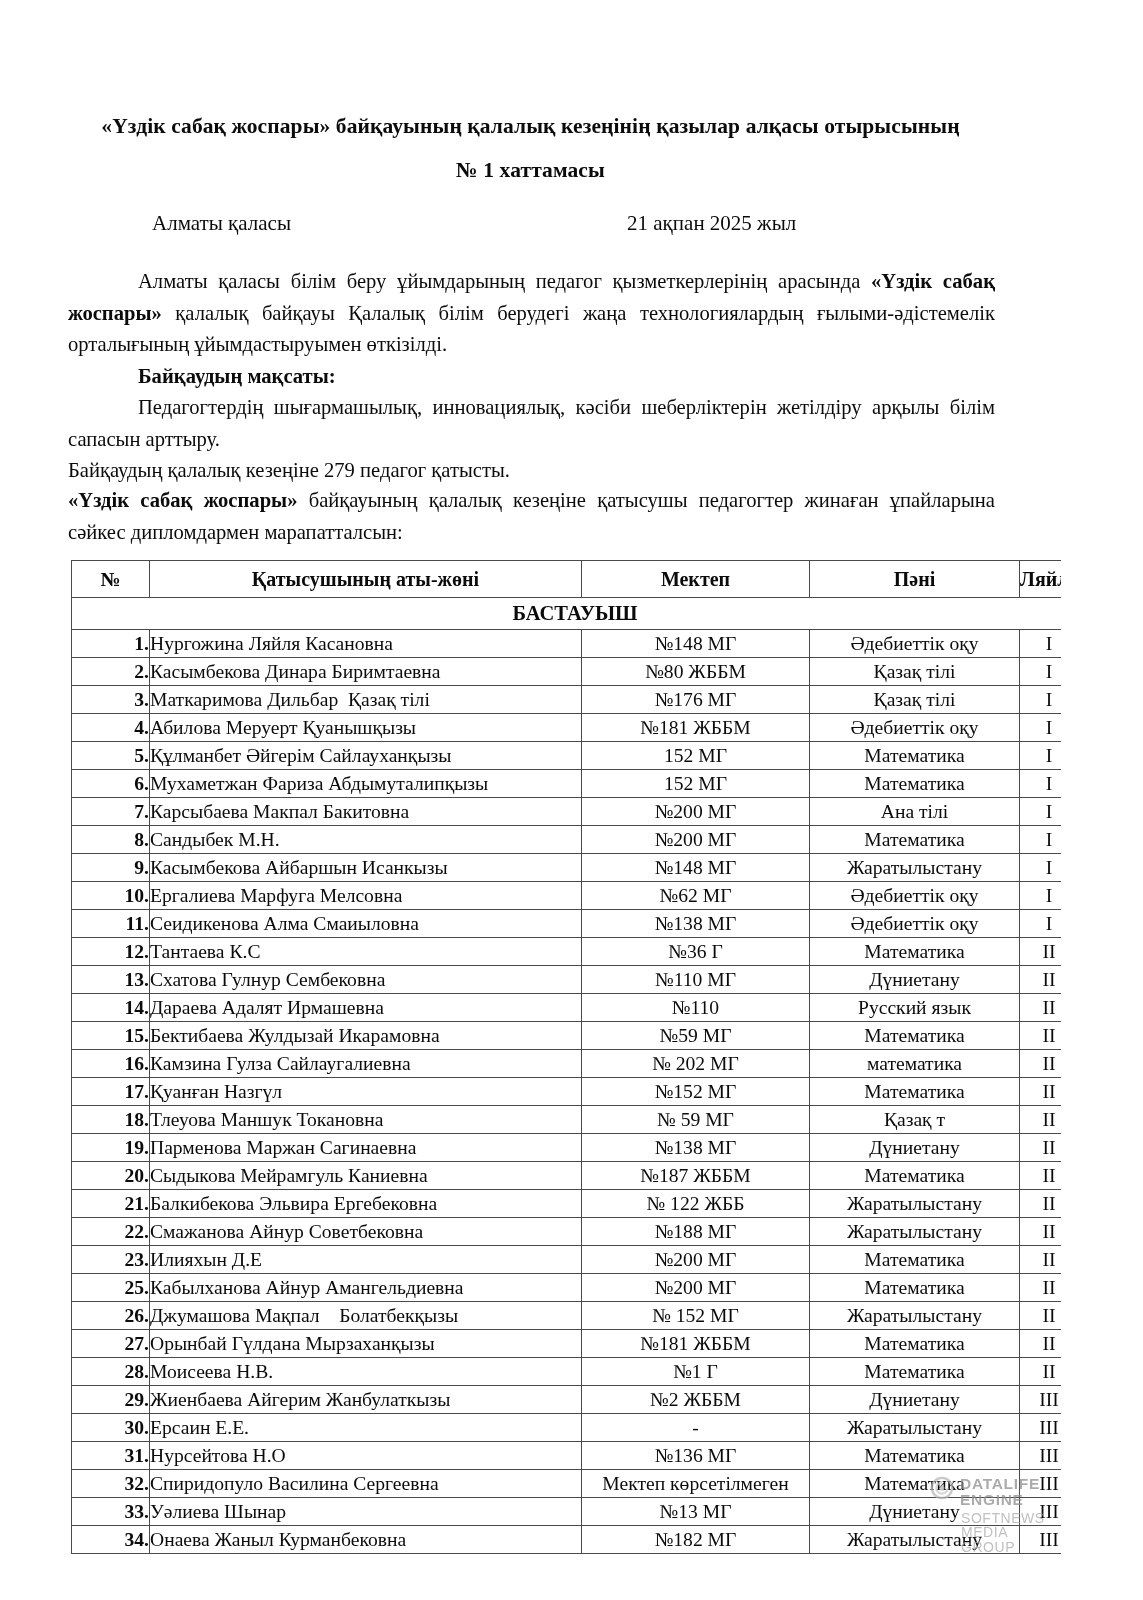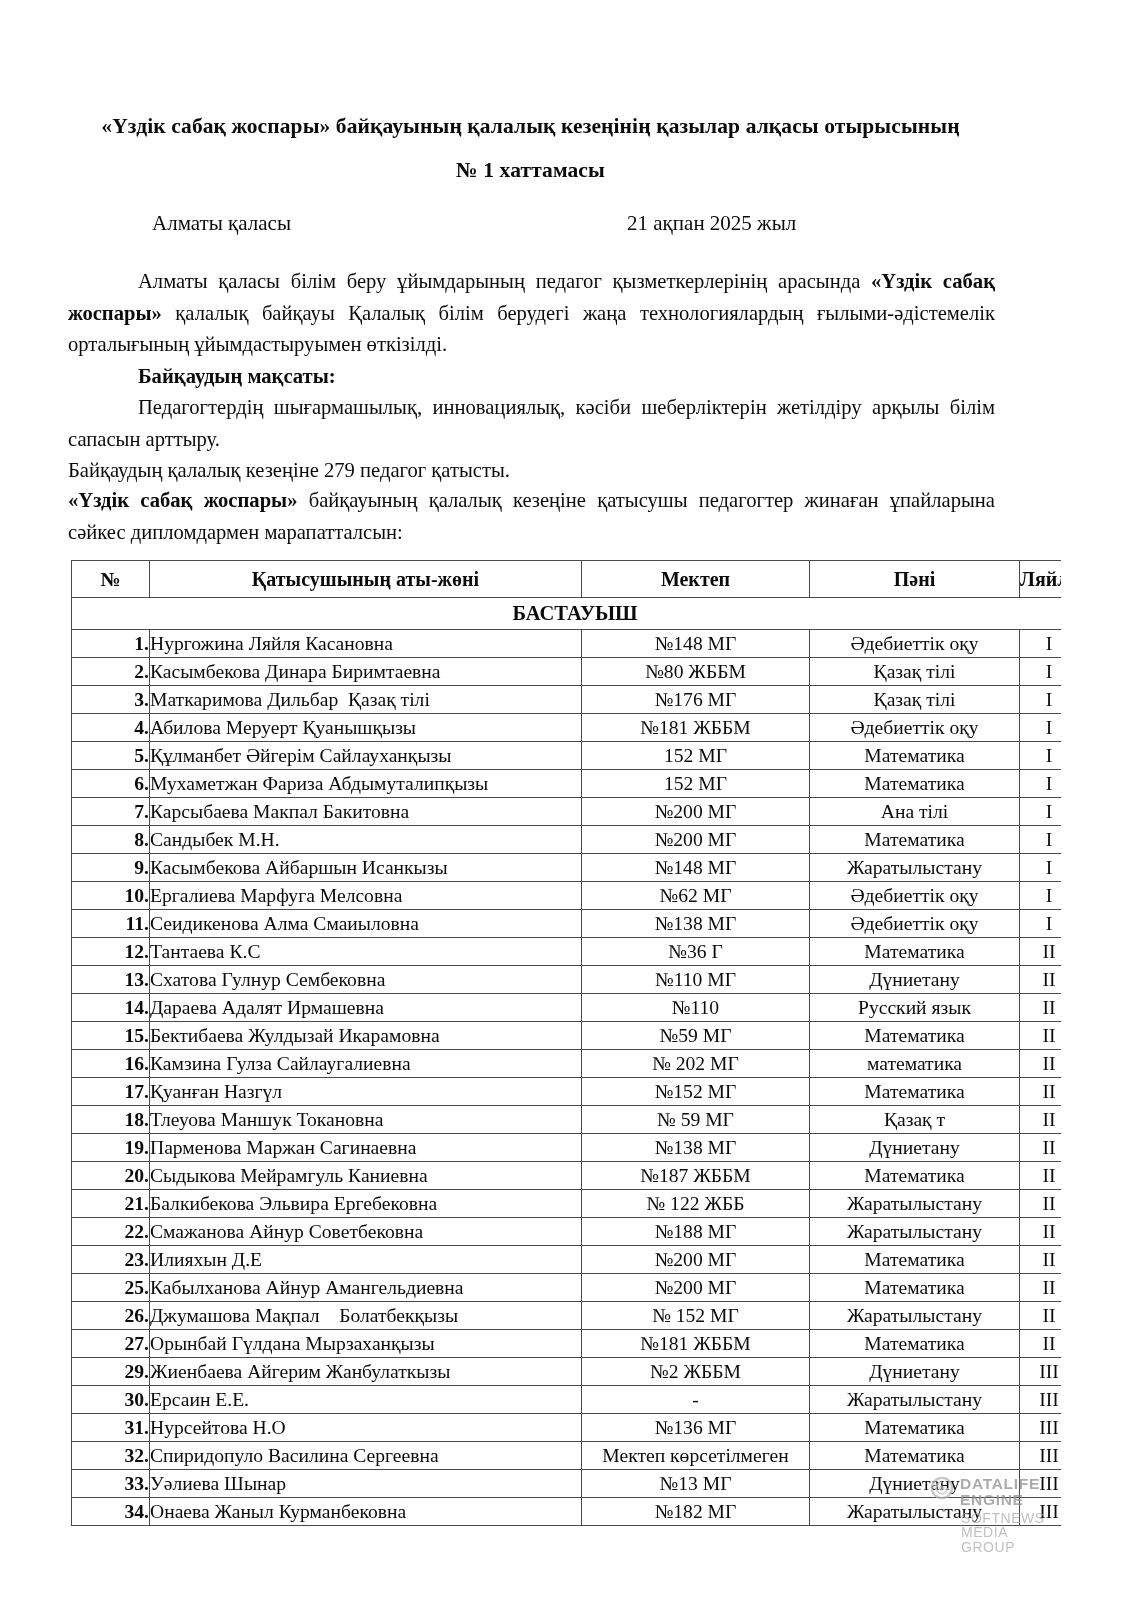--- a/index.html
+++ b/index.html
@@ -365,20 +365,27 @@
             <td class="place">II</td>
           </tr>
           <tr>
             <td class="num">27.</td>
             <td class="name">Орынбай Гүлдана Мырзаханқызы</td>
             <td class="school">№181 ЖББМ</td>
             <td class="subj">Математика</td>
             <td class="place">II</td>
           </tr>
           <tr>
+            <td class="num">28.</td>
+            <td class="name">Моисеева Н.В.</td>
+            <td class="school">№1 Г</td>
+            <td class="subj">Математика</td>
+            <td class="place">II</td>
+          </tr>
+          <tr>
             <td class="num">29.</td>
             <td class="name">Жиенбаева Айгерим Жанбулаткызы</td>
             <td class="school">№2 ЖББМ</td>
             <td class="subj">Дүниетану</td>
             <td class="place">III</td>
           </tr>
           <tr>
             <td class="num">30.</td>
             <td class="name">Ерсаин Е.Е.</td>
             <td class="school">-</td>

